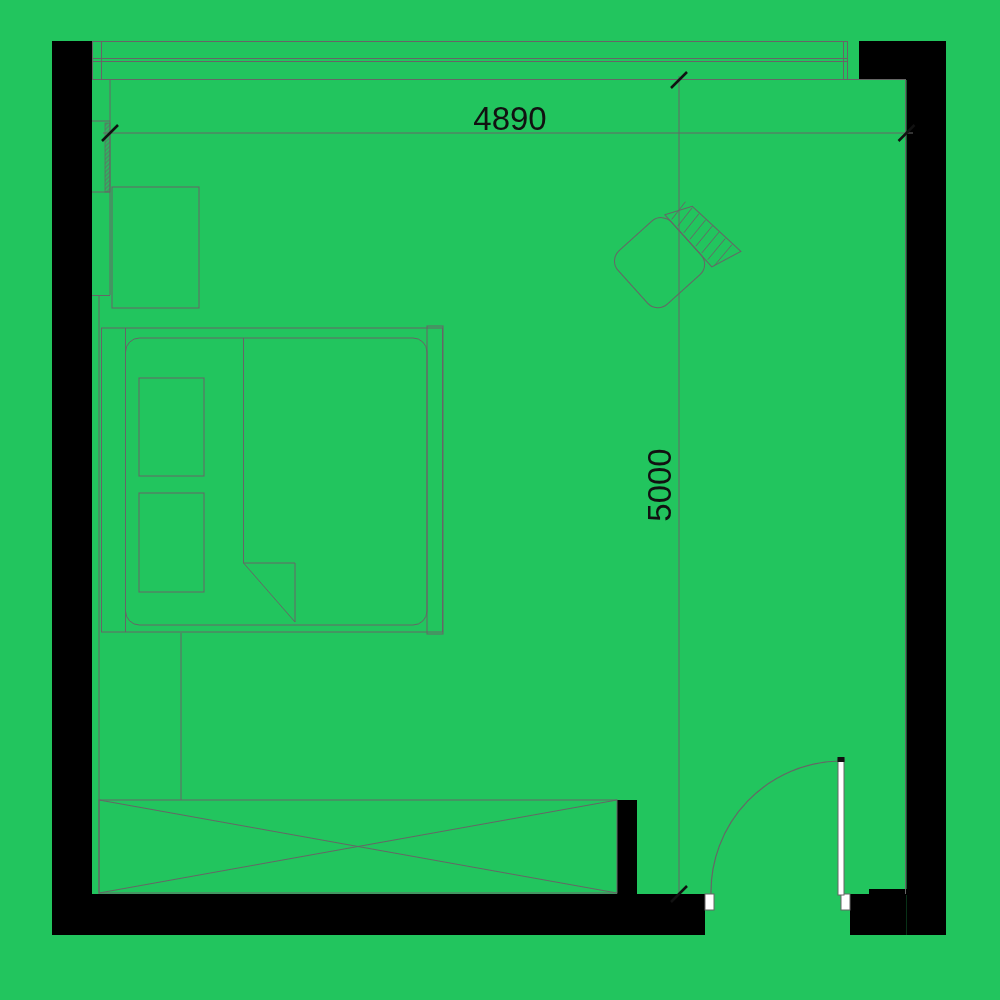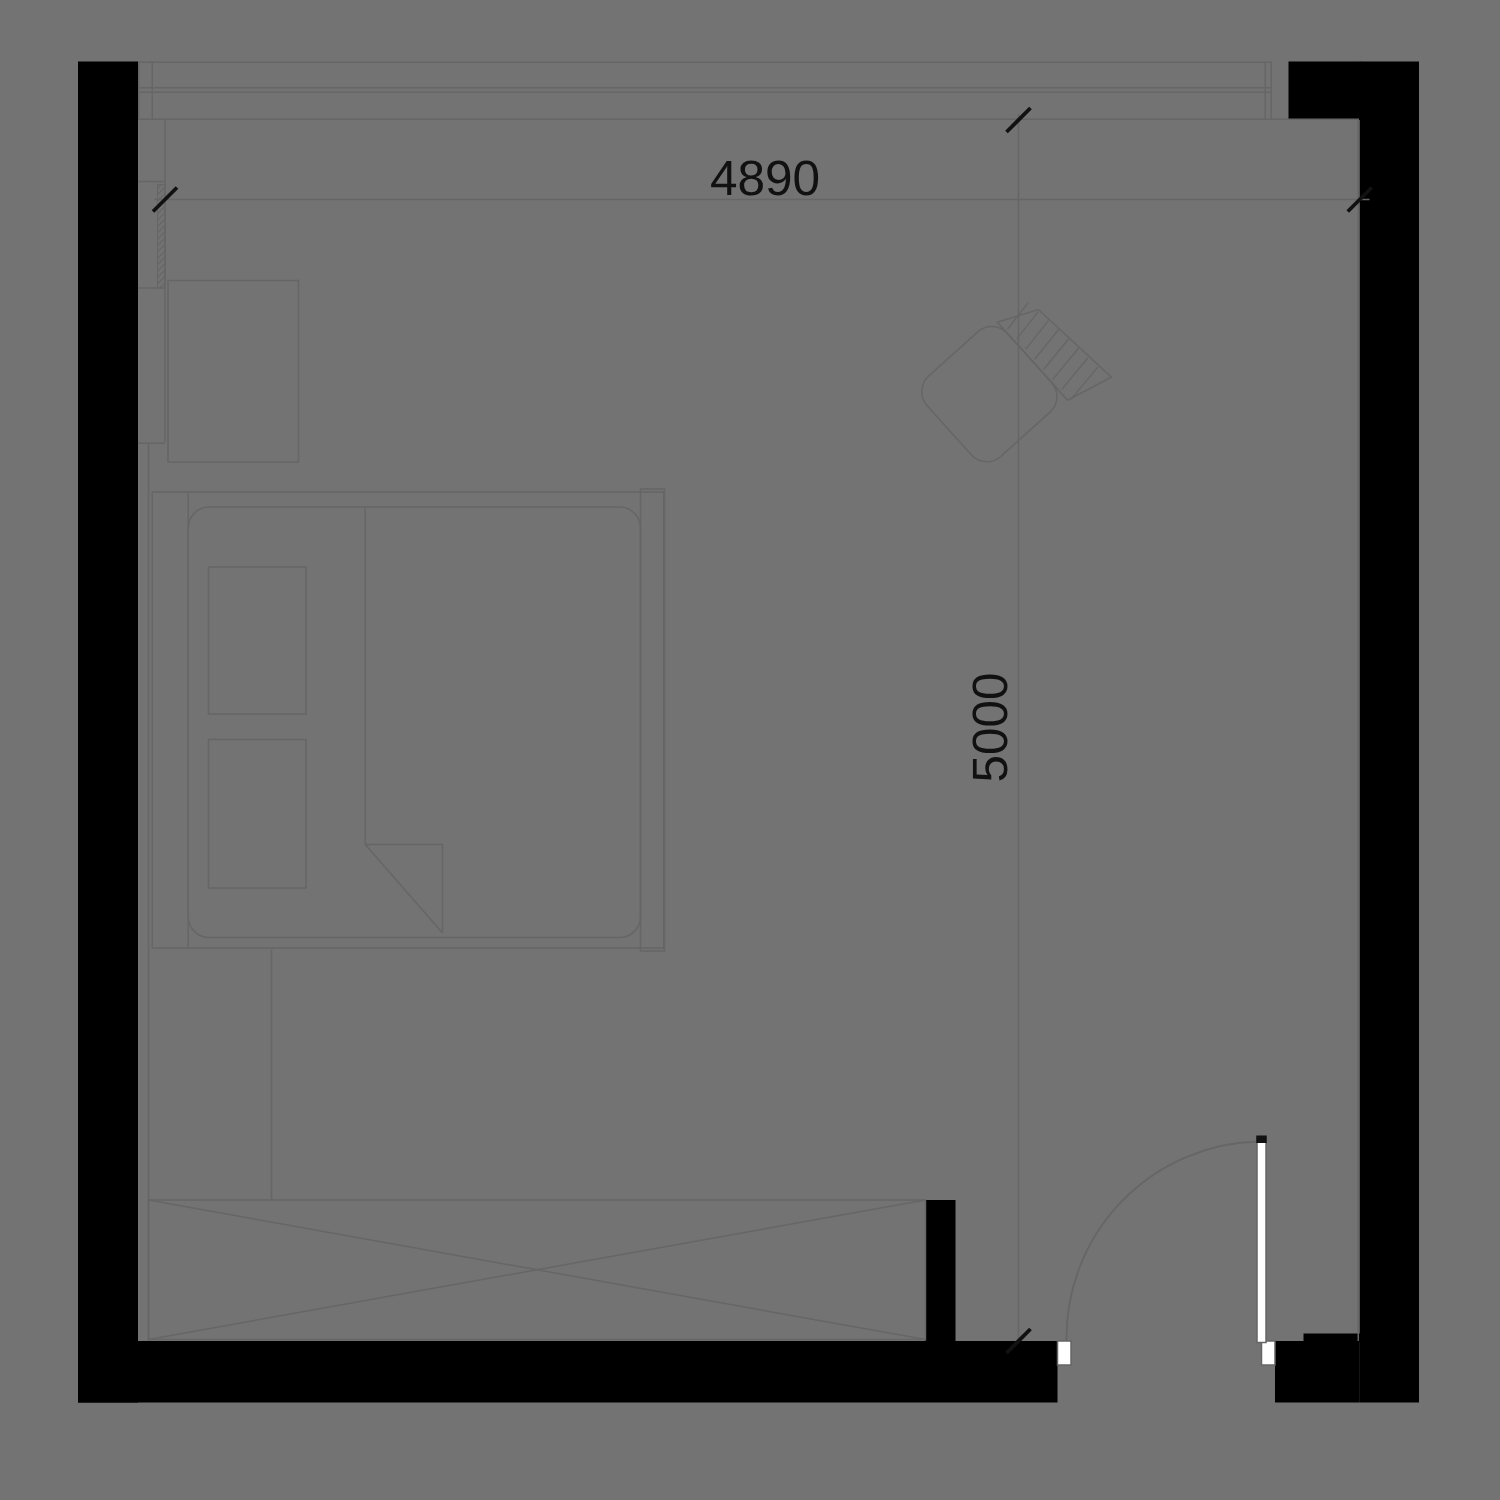--- a/index.html
+++ b/index.html
@@ -1,16 +1,16 @@
 <!DOCTYPE html>
 <html><head>
 <meta charset="utf-8">
 <style>
   html, body { margin: 0; padding: 0; background: #ffffff; }
-  .canvas { width: 1000px; height: 1000px; position: relative; background: #737373; }
+  .canvas { width: 1000px; height: 1000px; position: relative; background: #22c55e; }
   svg { display: block; }
   text {
     font-family: "Liberation Sans", "DejaVu Sans", sans-serif;
     font-size: 33px;
     fill: #111111;
   }
 </style>
 </head>
 <body>
 

